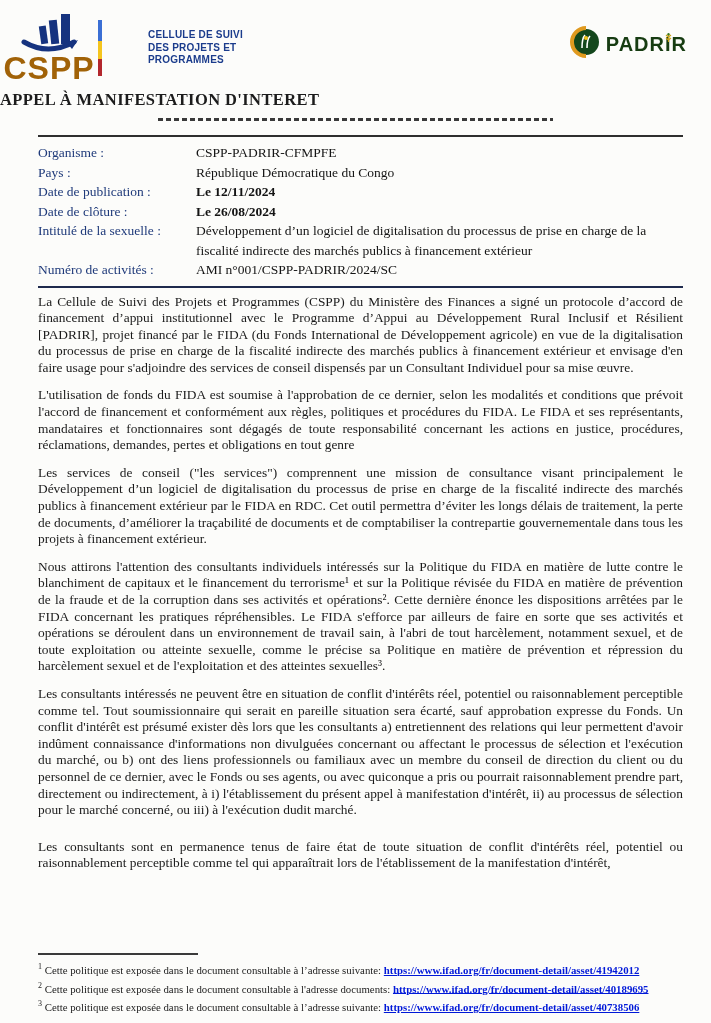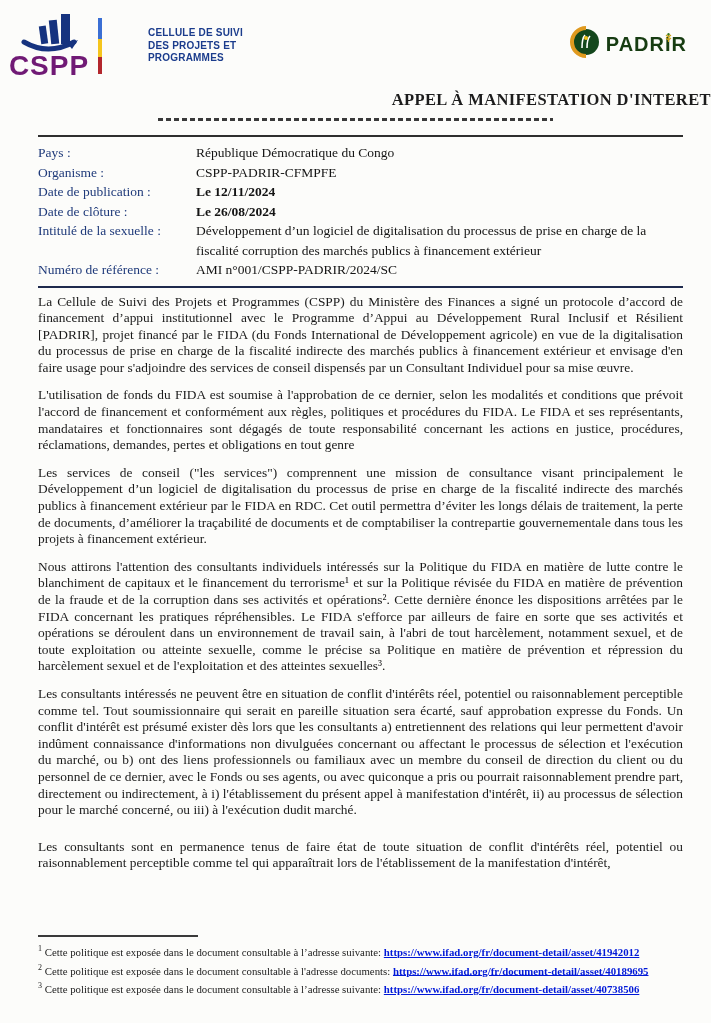--- a/index.html
+++ b/index.html
@@ -21,23 +21,23 @@
     justify-content: space-between;
     align-items: flex-start;
     padding: 12px 24px 0 14px;
     height: 84px;
   }
   .cspp-logo { display: flex; align-items: center; gap: 10px; }
   .cspp-mark { display: flex; flex-direction: column; align-items: center; width: 70px; }
   .cspp-acronym {
     font-family: "Liberation Sans", sans-serif;
     font-weight: bold;
-    font-size: 28px;
+    font-size: 32px;
     letter-spacing: 1px;
-    color: #701a75;
+    color: #a16207;
     line-height: 1;
     margin-top: -4px;
   }
   .tricolor {
     width: 4px; height: 56px; display: flex; flex-direction: column;
     margin: 0 4px;
   }
   .tricolor .b { flex: 1.2; background: #3b6fd4; }
   .tricolor .y { flex: 1;   background: #f5c51d; }
   .tricolor .r { flex: 1;   background: #b3272d; }
@@ -61,21 +61,21 @@
     line-height: 1;
     display: flex; align-items: flex-end;
   }
   .padrir-i { position: relative; }
   .wheat {
     position: absolute; top: -9px; left: 0px;
     width: 7px; height: 9px;
   }
 
   
-  .title-block { text-align: right; margin-top: 6px; }
+  .title-block { text-align: left; margin-top: 6px; }
   .title-main { font-size: 16.5px; font-weight: bold; letter-spacing: .4px; }
   .title-sub  { font-size: 15px;  font-weight: bold; margin-top: 1px; }
   .title-divider {
     width: 395px; height: 3px; margin: 8px auto 0 auto;
     background: repeating-linear-gradient(90deg, #3a3a3a 0 5px, transparent 5px 8px);
   }
 
   
   .info-table {
     width: 645px;
@@ -98,21 +98,21 @@
   .para {
     font-size: 13.4px;
     line-height: 16.6px;
     text-align: justify;
     margin-bottom: 11px;
     color: #1a1a1a;
   }
   .para.gap-before { margin-top: 20px; }
 
   
-  .footnotes { position: absolute; left: 38px; bottom: 26px; width: 650px; }
+  .footnotes { position: absolute; left: 38px; bottom: 8px; width: 650px; }
   .footnote-separator { width: 160px; height: 2px; background: #3a3a3a; margin-bottom: 4px; }
   .footnote { font-size: 10.8px; line-height: 15px; color: #222; }
   .footnote sup { font-size: 8px; }
   .footnote a {
     color: #0018d8; font-weight: bold; text-decoration: underline; cursor: pointer;
   }
 </style>
 </head>
 <body>
 
@@ -164,41 +164,41 @@
     </div>
   </div>
 
   <div class="title-block">
     <div class="title-main">APPEL À MANIFESTATION D'INTERET</div>
     <div class="title-divider"></div>
   </div>
 
   <div class="info-table">
     <div class="info-row">
+      <div class="info-label">Organisme :</div>
+      <div class="info-value">CSPP-PADRIR-CFMPFE</div>
+    </div>
+    <div class="info-row">
       <div class="info-label">Pays :</div>
       <div class="info-value">République Démocratique du Congo</div>
     </div>
     <div class="info-row">
-      <div class="info-label">Organisme :</div>
-      <div class="info-value">CSPP-PADRIR-CFMPFE</div>
-    </div>
-    <div class="info-row">
       <div class="info-label">Date de publication :</div>
       <div class="info-value bold">Le 12/11/2024</div>
     </div>
     <div class="info-row">
       <div class="info-label">Date de clôture :</div>
       <div class="info-value bold">Le 26/08/2024</div>
     </div>
     <div class="info-row">
       <div class="info-label">Intitulé de la sexuelle :</div>
-      <div class="info-value">Développement d’un logiciel de digitalisation du processus de prise en charge de la fiscalité corruption des marchés publics à financement extérieur</div>
-    </div>
-    <div class="info-row">
-      <div class="info-label">Numéro de référence :</div>
+      <div class="info-value">Développement d’un logiciel de digitalisation du processus de prise en charge de la fiscalité indirecte des marchés publics à financement extérieur</div>
+    </div>
+    <div class="info-row">
+      <div class="info-label">Numéro de activités :</div>
       <div class="info-value">AMI n°001/CSPP-PADRIR/2024/SC</div>
     </div>
   </div>
 
   <div class="body-text">
     <div class="para">La Cellule de Suivi des Projets et Programmes (CSPP) du Ministère des Finances a signé un protocole d’accord de financement d’appui institutionnel avec le Programme d’Appui au Développement Rural Inclusif et Résilient [PADRIR], projet financé par le FIDA (du Fonds International de Développement agricole) en vue de la digitalisation du processus de prise en charge de la fiscalité indirecte des marchés publics à financement extérieur  et envisage d'en faire usage pour s'adjoindre des services de conseil dispensés par un Consultant Individuel pour sa mise œuvre.</div>
     <div class="para">L'utilisation de fonds du FIDA est soumise à l'approbation de ce dernier, selon les modalités et conditions que prévoit l'accord de financement et conformément aux règles, politiques et procédures du FIDA. Le FIDA et ses représentants, mandataires et fonctionnaires sont dégagés de toute responsabilité concernant les actions en justice, procédures, réclamations, demandes, pertes et obligations en tout genre</div>
     <div class="para">Les services de conseil ("les services") comprennent une mission de consultance visant principalement le Développement d’un logiciel de digitalisation du processus de prise en charge de la fiscalité indirecte des marchés publics à financement extérieur par le FIDA en RDC. Cet outil permettra d’éviter les longs délais de traitement, la perte de documents, d’améliorer la traçabilité de documents et de comptabiliser la contrepartie gouvernementale dans tous les projets à financement extérieur.</div>
     <div class="para">Nous attirons l'attention des consultants individuels intéressés sur la Politique du FIDA en matière de lutte contre le blanchiment de capitaux et le financement du terrorisme¹ et sur la Politique révisée du FIDA en matière de prévention de la fraude et de la corruption dans ses activités et opérations². Cette dernière énonce les dispositions arrêtées par le FIDA concernant les pratiques répréhensibles. Le FIDA s'efforce par ailleurs de faire en sorte que ses activités et opérations se déroulent dans un environnement de travail sain, à l'abri de tout harcèlement, notamment sexuel, et de toute exploitation ou atteinte sexuelle, comme le précise sa Politique en matière de prévention et répression du harcèlement sexuel et de l'exploitation et des atteintes sexuelles³.</div>
     <div class="para">Les consultants intéressés ne peuvent être en situation de conflit d'intérêts réel, potentiel ou raisonnablement perceptible comme tel. Tout soumissionnaire qui serait en pareille situation sera écarté, sauf approbation expresse du Fonds. Un conflit d'intérêt est présumé exister dès lors que les consultants a) entretiennent des relations qui leur permettent d'avoir indûment connaissance d'informations non divulguées concernant ou affectant le processus de sélection et l'exécution du marché, ou b) ont des liens professionnels ou familiaux avec un membre du conseil de direction du client ou du personnel de ce dernier, avec le Fonds ou ses agents, ou avec quiconque a pris ou pourrait raisonnablement prendre part, directement ou indirectement, à i) l'établissement du présent appel à manifestation d'intérêt, ii) au processus de sélection pour le marché concerné, ou iii) à l'exécution dudit marché.</div>

